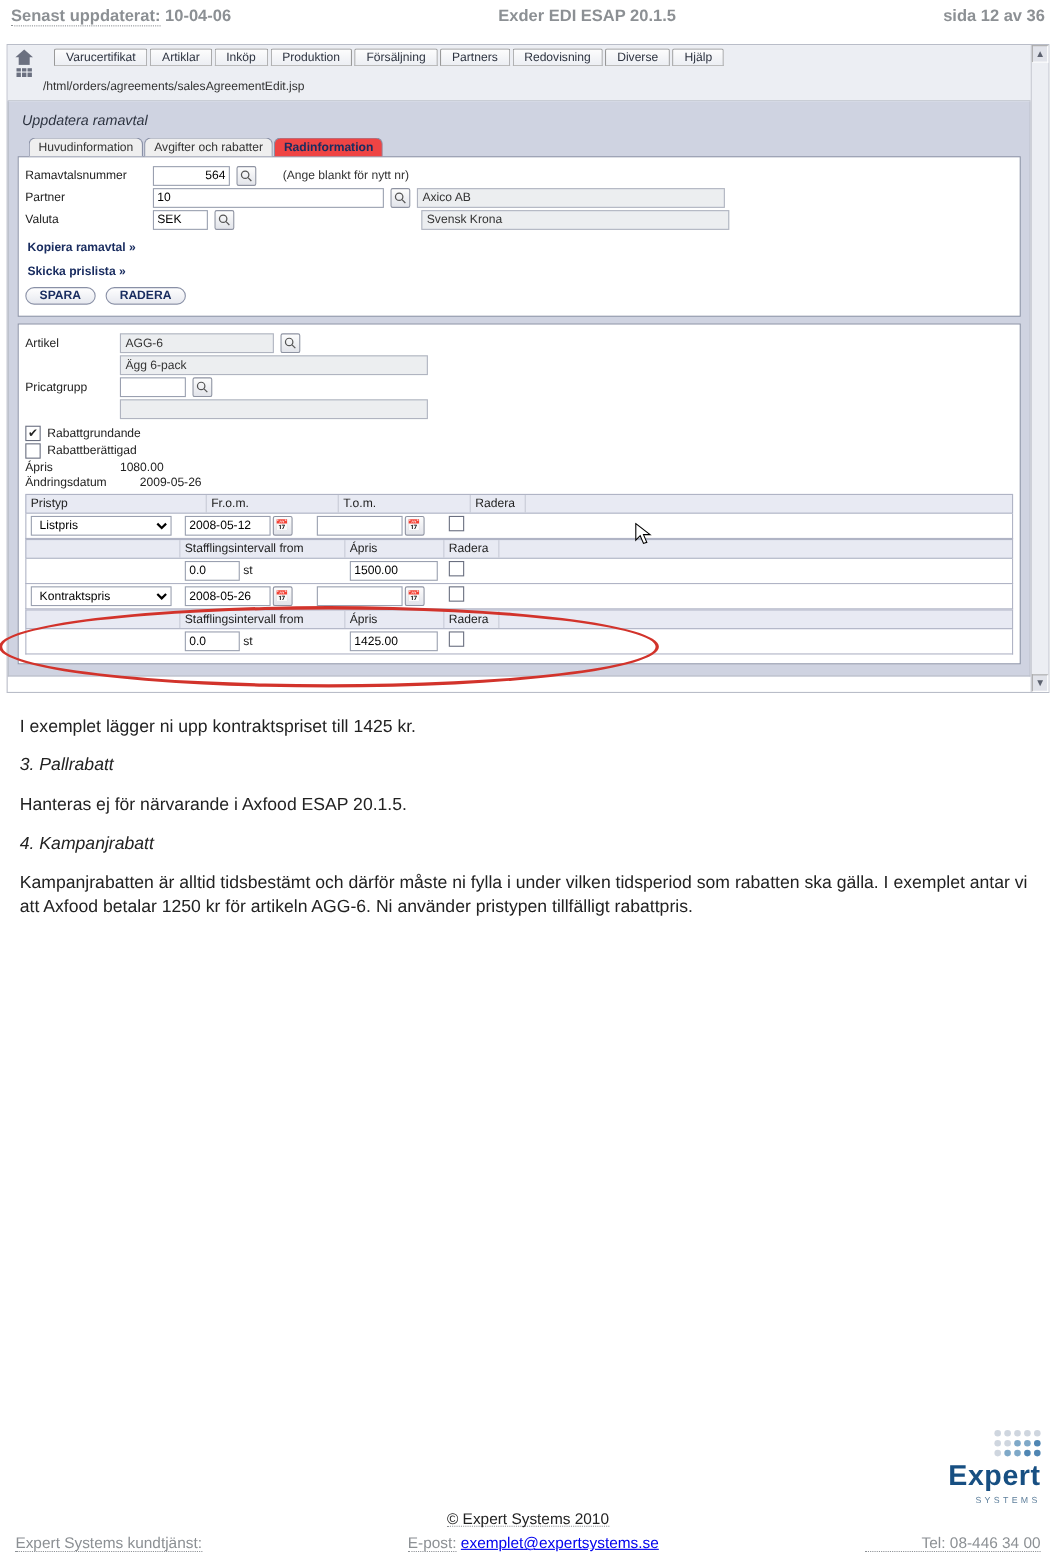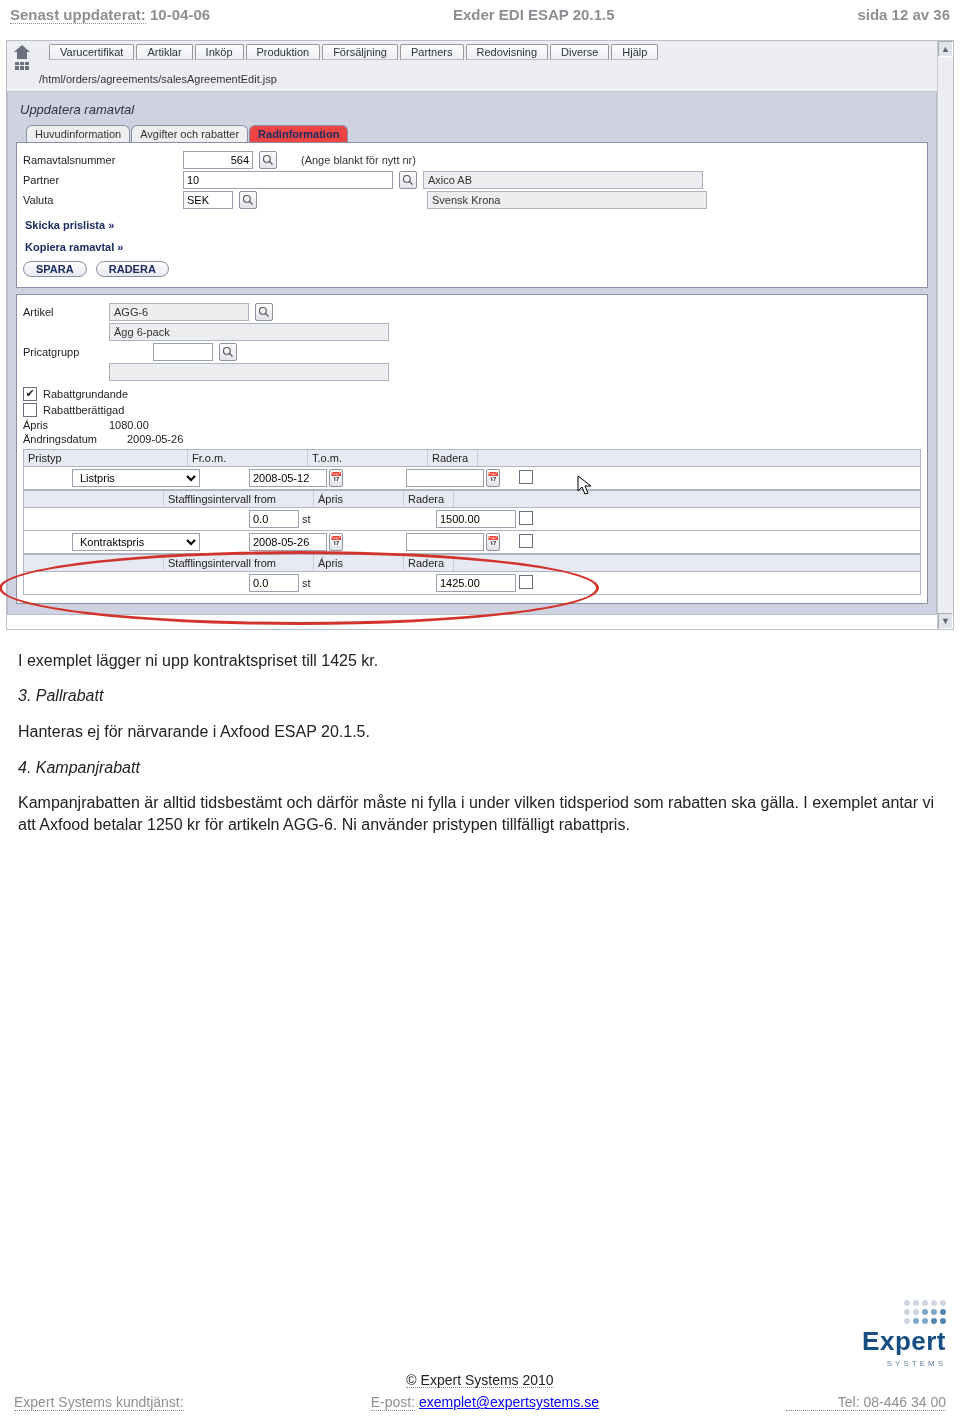--- a/index.html
+++ b/index.html
@@ -31,33 +31,33 @@
   .app-body { background:#cfd3e1; padding:6px 8px 10px 8px; border:1px solid #b9bdc8; border-top:none; }
   .page-title { font-size:13px; color:#2d3340; padding:4px 4px 8px 4px;font-style:italic; }
   .subtabs { display:flex; gap:1px; margin-left:10px; }
   .subtab { font-size:11px; padding:2px 8px; border:1px solid #8990a6; border-bottom:none; border-radius:6px 6px 0 0; background:#efefef; color:#333; }
   .subtab.active { background:#ef4444; font-weight:bold; color:#1a2d60; }
   .panel { background:#fff; border:1px solid #8990a6; padding:6px 6px 8px 6px; font-size:11px; color:#222; }
   .form-row { display:flex; align-items:center; gap:6px; margin:2px 0; }
   .lbl { width:110px; color:#222; }
   input[type=text], select {
     font-family:inherit; font-size:11px;
-    border:1px solid #9aa0b0; height:18px; padding:0 3px; background:#fff;margin-left:44px;
+    border:1px solid #9aa0b0; height:18px; padding:0 3px; background:#fff;
   }
   .ro { background:#eceef0; color:#333; display:inline-flex; align-items:center; height:18px; border:1px solid #b0b4c0; padding:0 4px; }
   .mag { width:18px; height:18px; border:1px solid #8e93a2; background:linear-gradient(#fdfdfd,#e2e4ea); display:inline-flex; align-items:center; justify-content:center; border-radius:2px; }
   .mag svg { width:12px; height:12px; }
   .hint { color:#333; font-size:11px; }
   .linkish { color:#1a2d60; font-weight:bold; font-size:11px; margin:10px 0 0 2px; }
   .btn { display:inline-block; border:1px solid #8990a6; border-radius:8px; padding:1px 12px; font-size:11px; font-weight:bold; color:#1a2d60; background:linear-gradient(#fefefe,#e6e8ef); margin:8px 6px 2px 0; }
   
   .cb { width:14px; height:14px; border:1px solid #6a6f80; background:#fff; display:inline-flex; align-items:center; justify-content:center; font-size:11px; }
   .hdr-row { display:flex; background:#e8eaf3; border:1px solid #b0b4c5; font-size:11px; }
   .hdr-row > div { padding:2px 4px; border-right:1px solid #c8cbd6; }
-  .data-row { display:flex; border:1px solid #b0b4c5; border-top:none; align-items:center;gap:37px; }
+  .data-row { display:flex; border:1px solid #b0b4c5; border-top:none; align-items:center; }
   .data-row > div { padding:2px 4px; }
   .date-btn { width:18px; height:18px; border:1px solid #8e93a2; background:linear-gradient(#fdfdfd,#e2e4ea); display:inline-flex; align-items:center; justify-content:center; border-radius:2px; font-size:10px; color:#444; }
   .num { text-align:left; }
   .cursor { position:absolute; width:16px; height:22px; }
   
   .ellipse { position:absolute; border:3px solid #d2332b; border-radius:50%; pointer-events:none; }
   
   .doc-body { padding:12px 18px 8px 18px; font-size:16px; line-height:1.35; }
   .doc-body p { margin:0 0 14px 0; }
   .doc-body .sec-title { font-style:italic; }
@@ -162,22 +162,22 @@
           <span class="mag">
               <svg viewBox="0 0 16 16">
                 <circle cx="6.5" cy="6.5" r="4.5" fill="none" stroke="#555" stroke-width="1.5"></circle>
                 <line x1="10" y1="10" x2="14" y2="14" stroke="#555" stroke-width="1.5"></line>
               </svg>
             </span>
           <span style="width:158px"></span>
           <span class="ro" style="width:280px">Svensk Krona</span>
         </div>
 
+        <div class="linkish">Kopiera ramavtal »</div>
         <div class="linkish">Skicka prislista »</div>
-        <div class="linkish">Kopiera ramavtal »</div>
 
         <span class="btn">SPARA</span>
         <span class="btn">RADERA</span>
       </div>
 
       <div class="panel" style="position:relative;">
         <div class="form-row">
           <div class="lbl" style="width:80px">Artikel</div>
           <span class="ro" style="width:140px">AGG-6</span>
           <span class="mag">

